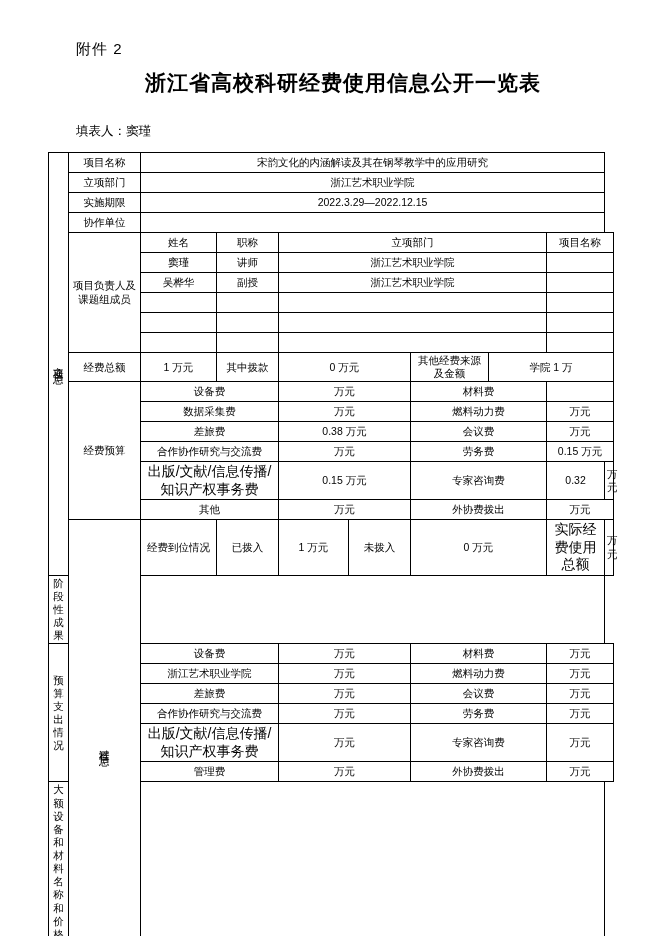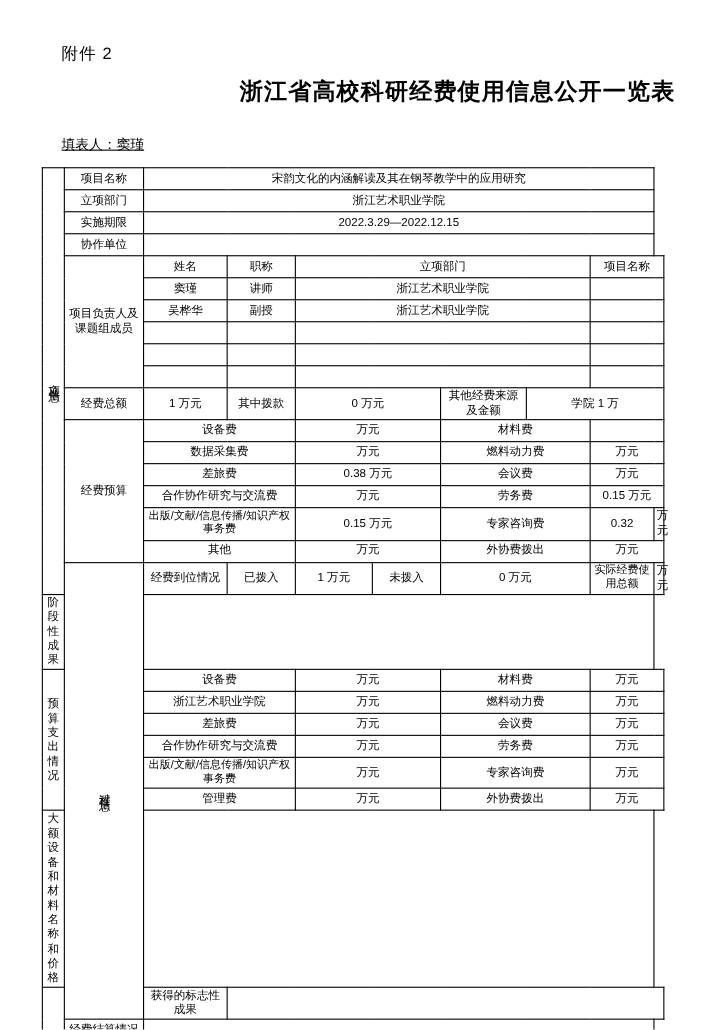--- a/index.html
+++ b/index.html
@@ -11,44 +11,43 @@
     width: 662px;
     height: 936px;
     font-family: "Liberation Serif", "DejaVu Serif", serif;
     color: #000000;
     position: relative;
   }
   .page {
     width: 662px;
     height: 936px;
     box-sizing: border-box;
-    padding: 40px 48px 20px 28px;
+    padding: 40px 48px 20px 48px;
     position: relative;
   }
   .attachment-label {
     font-family: "Liberation Sans", sans-serif;
     font-size: 15px;
     margin-left: 28px;
     margin-bottom: 10px;
     letter-spacing: 1px;
   }
   .doc-title {
-    text-align: right;
+    text-align: center;
     font-family: "Liberation Sans", sans-serif;
     font-weight: bold;
     font-size: 21px;
     letter-spacing: 1px;
     margin: 2px 0 0 24px;
   }
   .meta-row {
     display: flex;
     margin: 26px 0 12px 28px;
     font-size: 12.5px;
     font-family: "Liberation Sans", sans-serif;
-    text-decoration: underline;
   }
   .meta-filler-left {
     width: 232px;
   }
   .meta-item {
     white-space: nowrap;
   }
   table.main {
     border-collapse: collapse;
     width: 566px;
@@ -86,21 +85,21 @@
     padding-left: 6px;
   }
   td.unit {
     text-align: right;
     padding-right: 4px;
   }
   .tall-2 { height: 34px; }
   .tall-3 { height: 40px; }
   .h26 { height: 26px; }
   .h30 { height: 30px; }
-  .small { font-size: 10px; }
+  .small { font-size: 14px; }
 </style>
 </head>
 <body>
 
 <div class="page">
 
   <div class="attachment-label">附件 2</div>
 
   <div class="doc-title">浙江省高校科研经费使用信息公开一览表</div>
 

